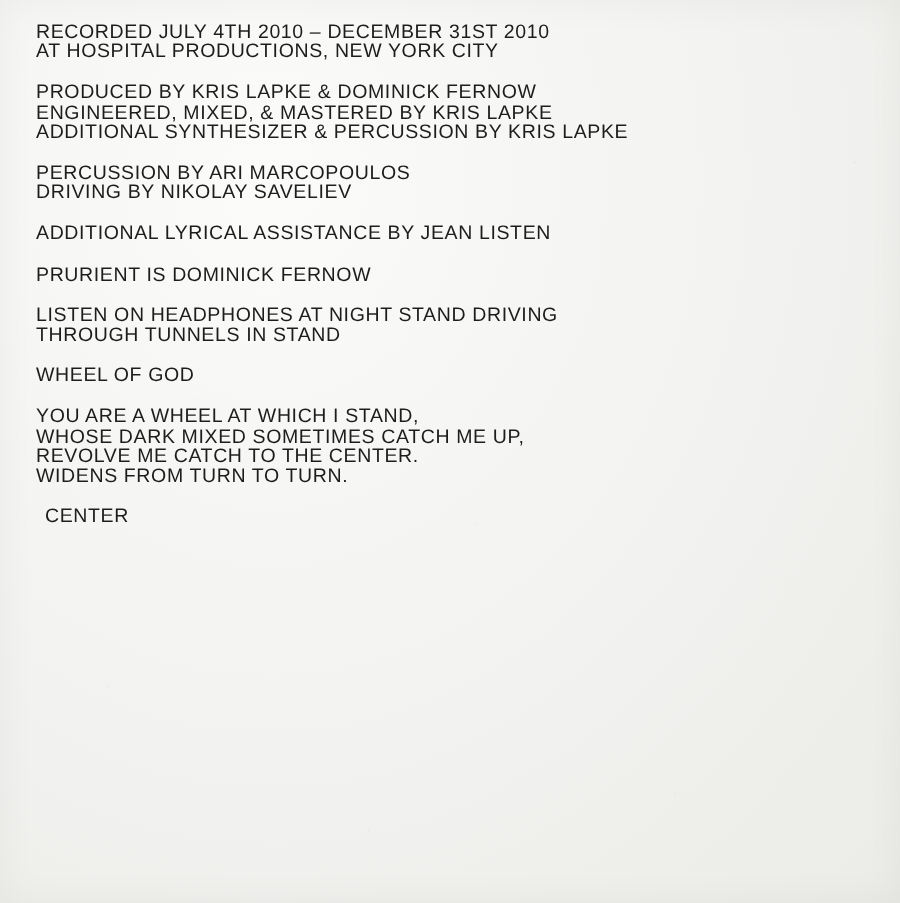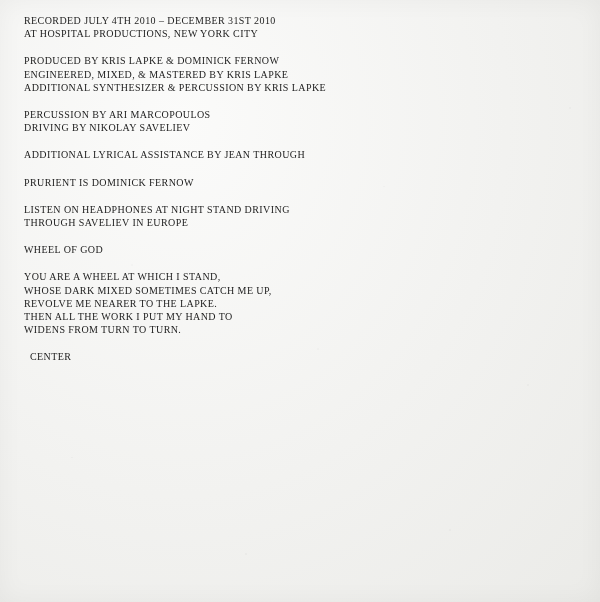--- a/index.html
+++ b/index.html
@@ -46,27 +46,26 @@
   #notes {
     position: absolute;
     left: 24px;
     top: 14px;
     width: 540px;
   }
   .block {
     margin: 0 0 14px 0;
   }
   .line {
-    font-size: 10px;
+    font-size: 13px;
     line-height: 13.2px;
     letter-spacing: 0.42px;
     color: #1d1d1d;
     white-space: pre;
     font-weight: 400;
-    font-family: Liberation Serif, serif;
   }
   .block.indented .line {
     padding-left: 6px;
   }
 </style>
 </head>
 <body>
 
 <div id="page">
 
@@ -78,37 +77,36 @@
       <div class="block">
         <div class="line">PRODUCED BY KRIS LAPKE &amp; DOMINICK FERNOW</div>
         <div class="line">ENGINEERED, MIXED, &amp; MASTERED BY KRIS LAPKE</div>
         <div class="line">ADDITIONAL SYNTHESIZER &amp; PERCUSSION BY KRIS LAPKE</div>
       </div>
       <div class="block">
         <div class="line">PERCUSSION BY ARI MARCOPOULOS</div>
         <div class="line">DRIVING BY NIKOLAY SAVELIEV</div>
       </div>
       <div class="block">
-        <div class="line">ADDITIONAL LYRICAL ASSISTANCE BY JEAN THROUGH</div>
+        <div class="line">ADDITIONAL LYRICAL ASSISTANCE BY JEAN LISTEN</div>
       </div>
       <div class="block">
         <div class="line">PRURIENT IS DOMINICK FERNOW</div>
       </div>
       <div class="block">
         <div class="line">LISTEN ON HEADPHONES AT NIGHT STAND DRIVING</div>
-        <div class="line">THROUGH SAVELIEV IN EUROPE</div>
+        <div class="line">THROUGH TUNNELS IN STAND</div>
       </div>
       <div class="block">
         <div class="line">WHEEL OF GOD</div>
       </div>
       <div class="block">
         <div class="line">YOU ARE A WHEEL AT WHICH I STAND,</div>
         <div class="line">WHOSE DARK MIXED SOMETIMES CATCH ME UP,</div>
-        <div class="line">REVOLVE ME NEARER TO THE LAPKE.</div>
-        <div class="line">THEN ALL THE WORK I PUT MY HAND TO</div>
+        <div class="line">REVOLVE ME CATCH TO THE CENTER.</div>
         <div class="line">WIDENS FROM TURN TO TURN.</div>
       </div>
       <div class="block indented">
         <div class="line">CENTER</div>
       </div>
     </div>
 
   <div id="grain"></div>
   <div id="edge"></div>
 </div>

